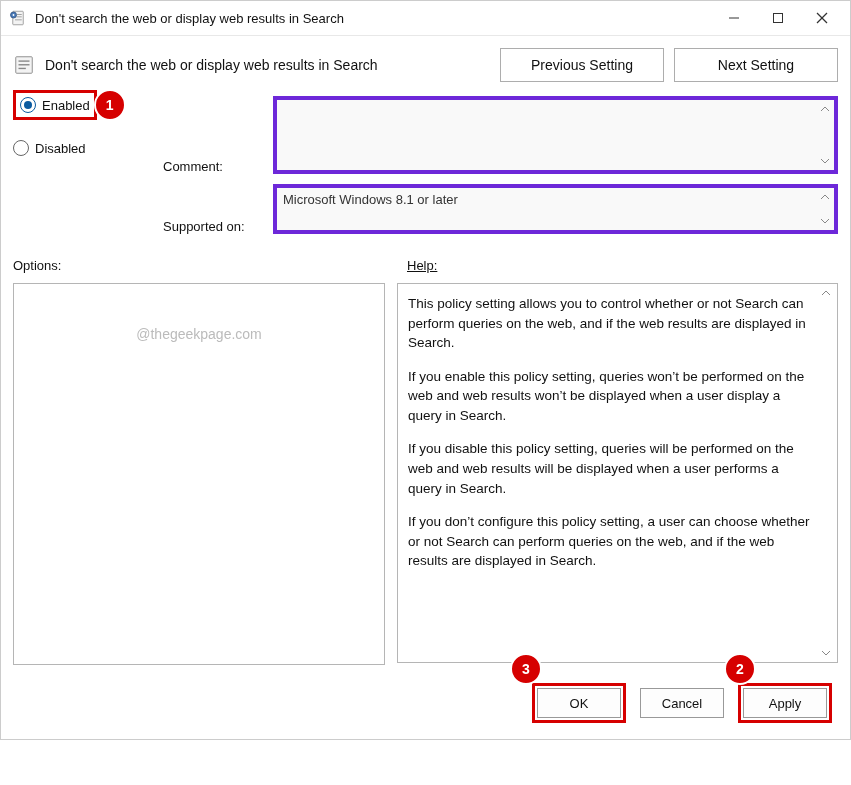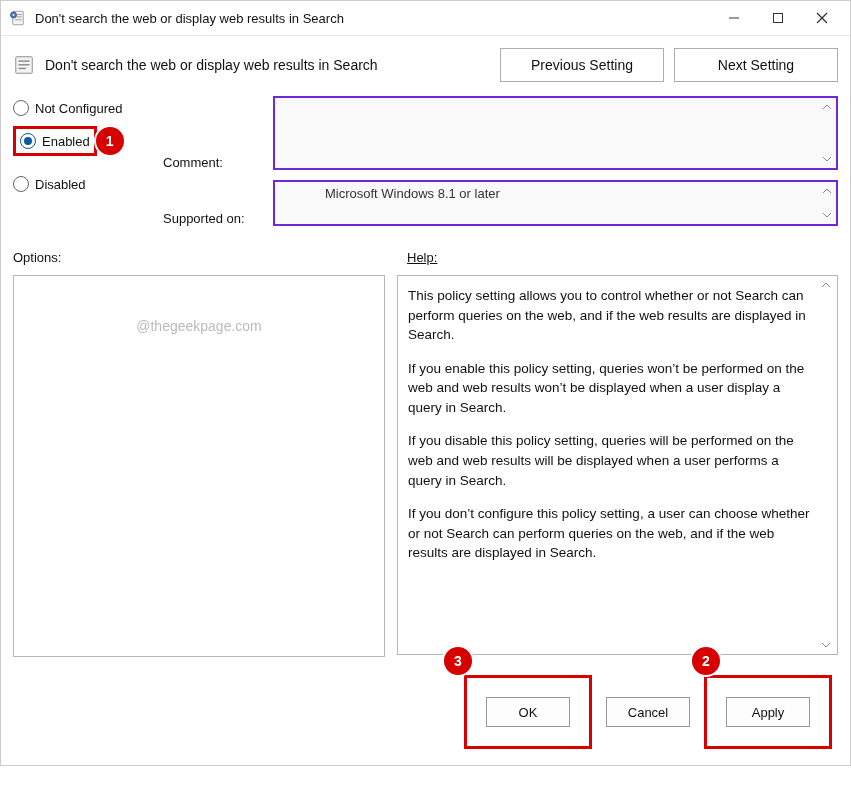--- a/index.html
+++ b/index.html
@@ -134,24 +134,23 @@
     margin-bottom: 10px;
     align-items: flex-end;
   }
   .field-label {
     width: 110px;
     flex-shrink: 0;
     padding-top: 2px;
   }
   .textbox-wrap {
     flex: 1;
-    border: 2px solid #6d28d9;
+    border: 4px solid #6d28d9;
     background: #f9f9f9;
     position: relative;
-    padding-left: 44px;
   }
   .textbox {
     width: 100%;
     box-sizing: border-box;
     min-height: 70px;
     padding: 4px 20px 4px 6px;
     font-family: inherit;
     font-size: 13px;
     background: transparent;
     color: #333;
@@ -233,21 +232,21 @@
     align-items: center;
     justify-content: center;
     font-size: 13px;
   }
   .footer-btn-wrap {
     position: relative;
   }
   .footer-highlight {
     border: 3px solid #d60000;
     display: inline-flex;
-    padding: 19px;
+    padding: 2px;
   }
 </style>
 </head>
 <body>
 
 <div class="window">
 
   <div class="titlebar">
     <span class="title-icon">
       <svg viewBox="0 0 24 24" width="18" height="18">
@@ -290,24 +289,20 @@
       </svg>
     </span>
     <span class="hdr-title">Don't search the web or display web results in Search</span>
     <div class="nav-btn">Previous Setting</div>
     <div class="nav-btn">Next Setting</div>
   </div>
 
   <div class="middle">
     <div class="state-col">
 
-      <div class="radio-row">
-        <span class="radio"></span>
-        <span>Not Configured</span>
-      </div>
 
       <div class="highlight-box" style="margin-top:-6px;">
         <div class="radio-row" style="margin:0;">
           <span class="radio selected"></span>
           <span>Enabled</span>
         </div>
         <span class="marker" style="right:-32px; top:-4px;">1</span>
       </div>
 
       <div class="radio-row" style="margin-top:10px;">

